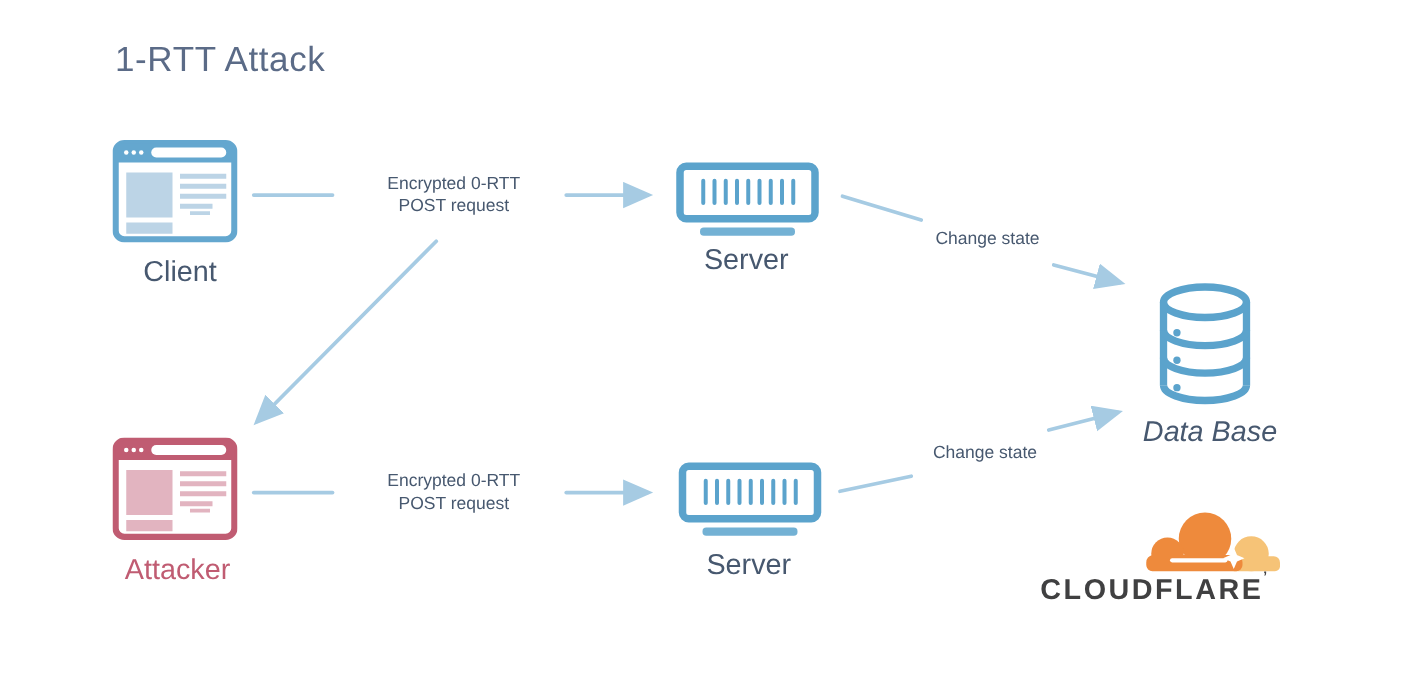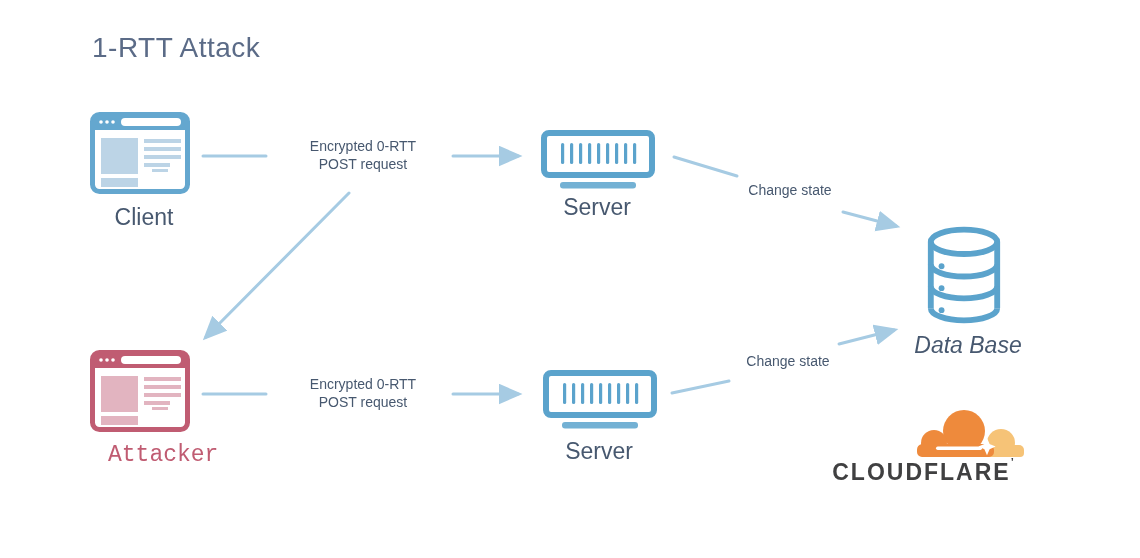--- a/index.html
+++ b/index.html
@@ -90,21 +90,21 @@
       <rect x="11" y="26" width="37" height="36"></rect>
       <rect x="54" y="27" width="37" height="4"></rect>
       <rect x="54" y="35" width="37" height="4"></rect>
       <rect x="54" y="43" width="37" height="4"></rect>
       <rect x="54" y="51" width="26" height="4"></rect>
       <rect x="62" y="57" width="16" height="3"></rect>
       <rect x="11" y="66" width="37" height="9"></rect>
     </g>
   </svg>
 </div>
-<div class="abs node-label red" style="left:108px;top:442px;width:100px;font-family:Liberation Mono, monospace;">Attacker</div>
+<div class="abs node-label red" style="left:92px;top:442px;width:100px;">Attacker</div>
 
 <div class="abs" style="left:540px;top:129px;">
   <svg width="116" height="62" viewBox="0 0 116 62">
     <rect x="4" y="4" width="108" height="42" rx="5" fill="#fff" stroke="var(--blue)" stroke-width="6"></rect>
     <g fill="var(--blue)">
       <rect x="21" y="14" width="3.2" height="21" rx="1.6"></rect>
         <rect x="30" y="14" width="3.2" height="21" rx="1.6"></rect>
       <rect x="39" y="14" width="3.2" height="21" rx="1.6"></rect>
         <rect x="48" y="14" width="3.2" height="21" rx="1.6"></rect>
       <rect x="57" y="14" width="3.2" height="21" rx="1.6"></rect>

